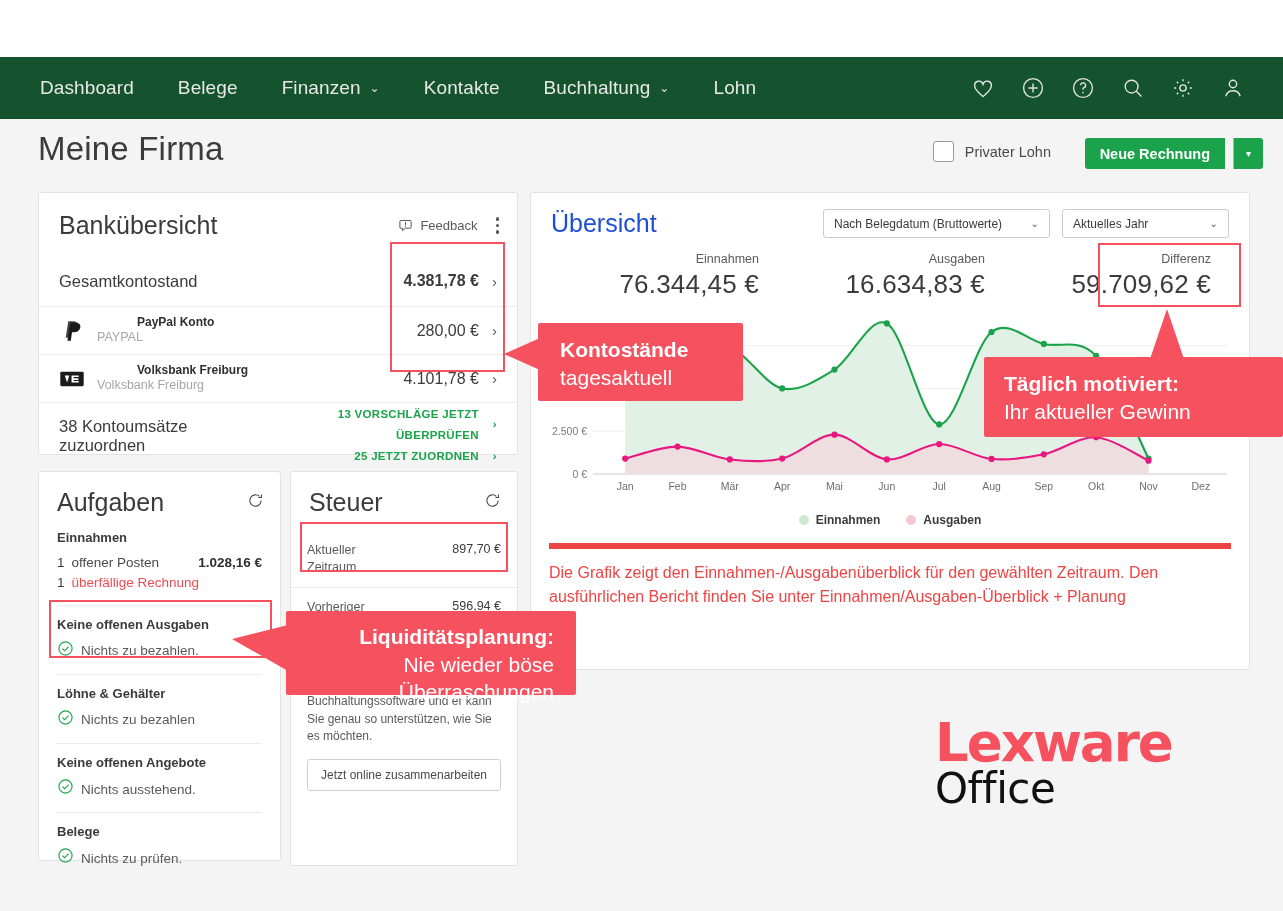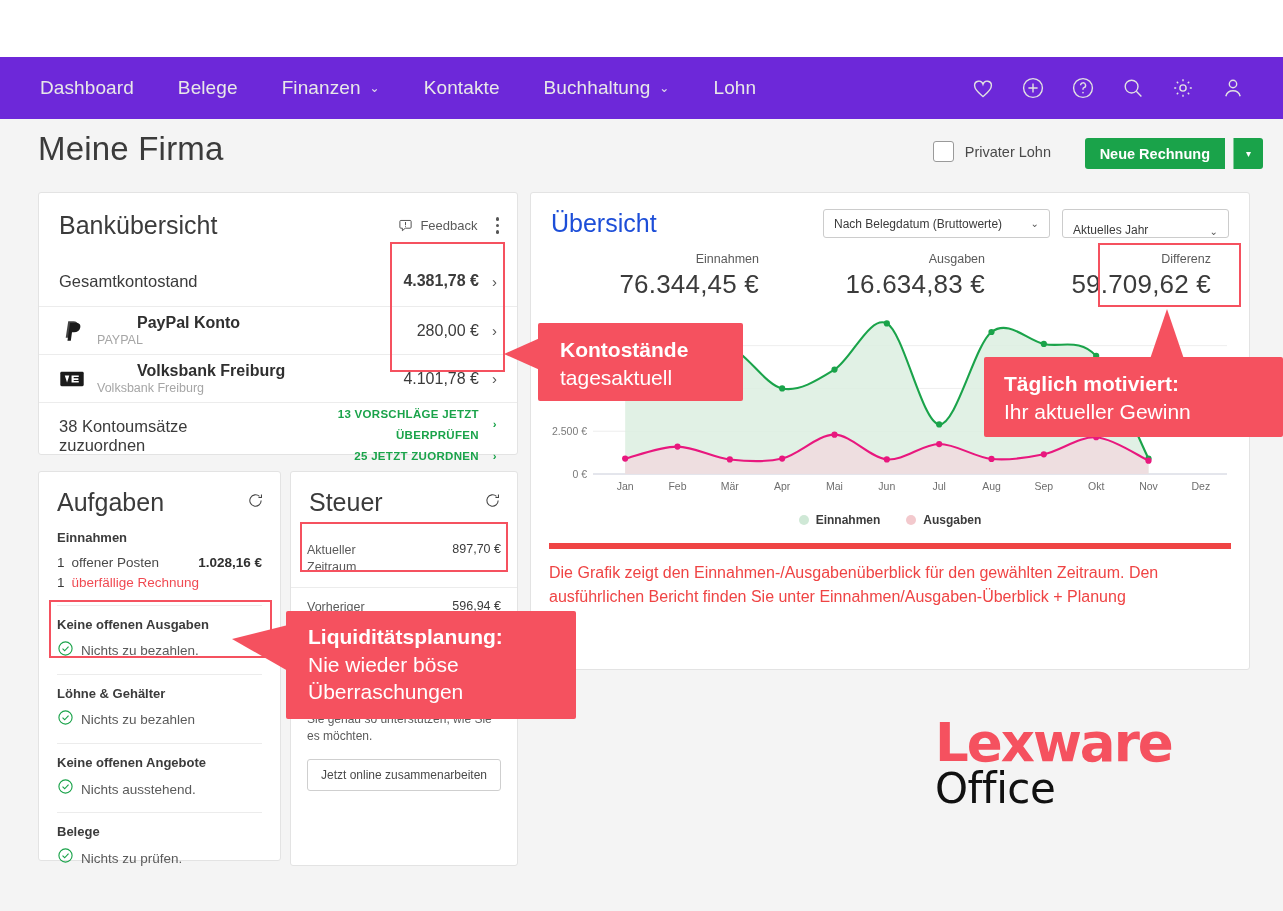--- a/index.html
+++ b/index.html
@@ -8,21 +8,21 @@
     background:#ffffff;
     font-family:"Liberation Sans", sans-serif;
     -webkit-font-smoothing:antialiased;
     overflow:hidden;
   }
   #screen{position:relative;width:1283px;height:911px;background:#ffffff;overflow:hidden;}
 
   
   .navbar{
     position:absolute;left:0;top:57px;width:1283px;height:62px;
-    background:#6d28d9;display:flex;align-items:center;
+    background:#14532d;display:flex;align-items:center;
   }
   .nav-left{display:flex;align-items:center;padding-left:40px;gap:0px;}
   .nav-item{
     color:#e8e8e8;font-size:19px;padding:0 22px;display:flex;align-items:center;gap:9px;
     letter-spacing:.1px;white-space:nowrap;cursor:pointer;
   }
   .nav-item:first-child{padding-left:0;}
   .caret{font-size:12px;opacity:.95;line-height:1;}
   .nav-right{margin-left:auto;display:flex;align-items:center;gap:26px;padding-right:38px;}
   .nav-ico{width:24px;height:24px;display:block;color:#e2e2e2;}
@@ -59,21 +59,21 @@
   .kebab{margin-left:18px;display:flex;flex-direction:column;gap:3px;cursor:pointer;}
   .kebab i{width:3.5px;height:3.5px;border-radius:50%;background:#555;display:block;}
   .row{display:flex;align-items:center;padding:0 20px;height:47px;border-top:1px solid #ececec;}
   .row.first{border-top:0;}
   .row-label{font-size:16.5px;color:#3b3b3b;}
   .row-amt{margin-left:auto;font-size:16px;color:#3b3b3b;}
   .row-amt.bold{font-weight:bold;}
   .chev{margin-left:13px;color:#555;font-size:15px;}
   .acct{display:flex;align-items:center;padding:0 20px;height:47px;border-top:1px solid #ececec;}
   .acct-logo{width:26px;height:22px;display:flex;align-items:center;justify-content:center;margin-right:12px;}
-  .acct-name{font-size:16px;font-weight:bold;color:#2f2f2f;line-height:1.25;padding-left:40px;}
+  .acct-name{font-size:12px;font-weight:bold;color:#2f2f2f;line-height:1.25;padding-left:40px;}
   .acct-sub{font-size:12.5px;color:#a6a6a6;line-height:1.25;}
   .assign{display:flex;align-items:center;padding:0 20px;height:65px;border-top:1px solid #ececec;}
   .assign-label{font-size:16.5px;color:#3b3b3b;}
   .assign-links{margin-left:auto;text-align:right;}
   .assign-link{font-size:11.5px;font-weight:bold;color:#1aa34a;letter-spacing:.3px;display:flex;align-items:center;justify-content:flex-end;gap:14px;line-height:1.85;cursor:pointer;}
 
   
   #tasksCard{left:38px;top:471px;width:243px;height:390px;}
   .mini-head{display:flex;align-items:center;padding:16px 16px 0 18px;gap:36px;}
   .mini-title{font-size:25px;color:#3b3b3b;}
@@ -97,21 +97,21 @@
   .tax-btn{margin:4px 16px 0;height:30px;border:1px solid #cfcfcf;border-radius:3px;display:flex;align-items:center;justify-content:center;font-size:12px;color:#4a4a4a;background:#fff;cursor:pointer;overflow:hidden;}
 
   
   #ovCard{left:530px;top:192px;width:720px;height:478px;}
   .ov-head{display:flex;align-items:center;padding:16px 20px 0 20px;}
   .ov-title{font-size:25px;color:#1d4ed8;}
   .selects{margin-left:auto;display:flex;gap:12px;}
   .sel{height:27px;border:1px solid #ccc;border-radius:3px;background:#fff;display:flex;align-items:center;padding:0 10px;font-size:12px;color:#3b3b3b;cursor:pointer;}
   .sel .sc{margin-left:16px;font-size:10px;color:#555;}
   .sel.w1{width:205px;}
-  .sel.w2{width:145px;align-items:flex-end;}
+  .sel.w2{width:145px;}
   .kpis{display:flex;padding:14px 20px 0;}
   .kpi{flex:1;text-align:right;padding-right:18px;}
   .kpi-lab{font-size:12.5px;color:#5a5a5a;}
   .kpi-val{font-size:26px;color:#3b3b3b;margin-top:3px;letter-spacing:.2px;}
   .chart-wrap{position:relative;margin:14px 14px 0 10px;height:190px;}
   .legend{display:flex;justify-content:center;gap:26px;margin-top:9px;font-size:12px;font-weight:bold;color:#3b3b3b;}
   .lg{display:flex;align-items:center;gap:7px;}
   .lgdot{width:10px;height:10px;border-radius:50%;display:block;}
   .ov-foot{margin:16px 18px 0;border-top:6px solid #ef4444;padding-top:12px;font-size:16px;color:#ef4444;line-height:1.5;}
 
@@ -482,19 +482,19 @@
     <div class="co-n">tagesaktuell</div>
   </div>
   <div class="tri" style="left:504px;top:338px;border-top:16px solid transparent;border-bottom:16px solid transparent;border-right:36px solid #f5515f;"></div>
 
   <div class="callout" style="left:984px;top:357px;width:299px;height:80px;padding-left:20px;">
     <div class="co-b">Täglich motiviert:</div>
     <div class="co-n">Ihr aktueller Gewinn</div>
   </div>
   <div class="tri" style="left:1150px;top:309px;border-left:17px solid transparent;border-right:17px solid transparent;border-bottom:50px solid #f5515f;"></div>
 
-  <div class="callout" style="left:286px;top:611px;width:290px;height:108px;padding-top:13px;">
+  <div class="callout" style="left:286px;top:611px;width:290px;height:84px;padding-top:13px;text-align:right;">
     <div class="co-b">Liquiditätsplanung:</div>
     <div class="co-n">Nie wieder böse Überraschungen</div>
   </div>
   <div class="tri" style="left:232px;top:625px;border-top:14px solid transparent;border-bottom:32px solid transparent;border-right:56px solid #f5515f;"></div>
 
 </div>
 
 </body></html>

